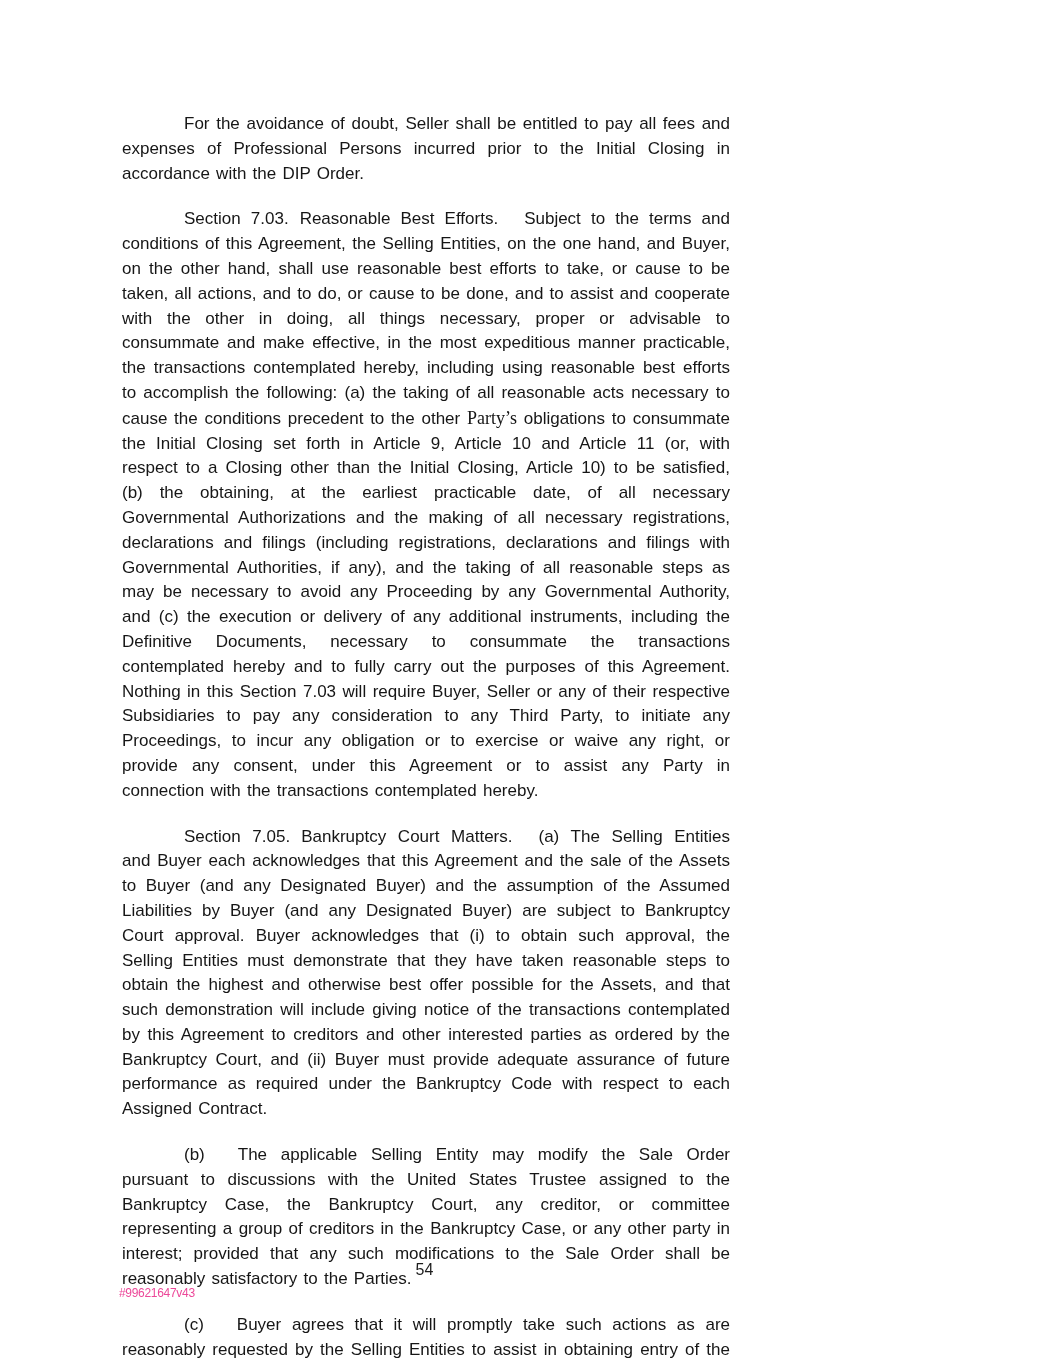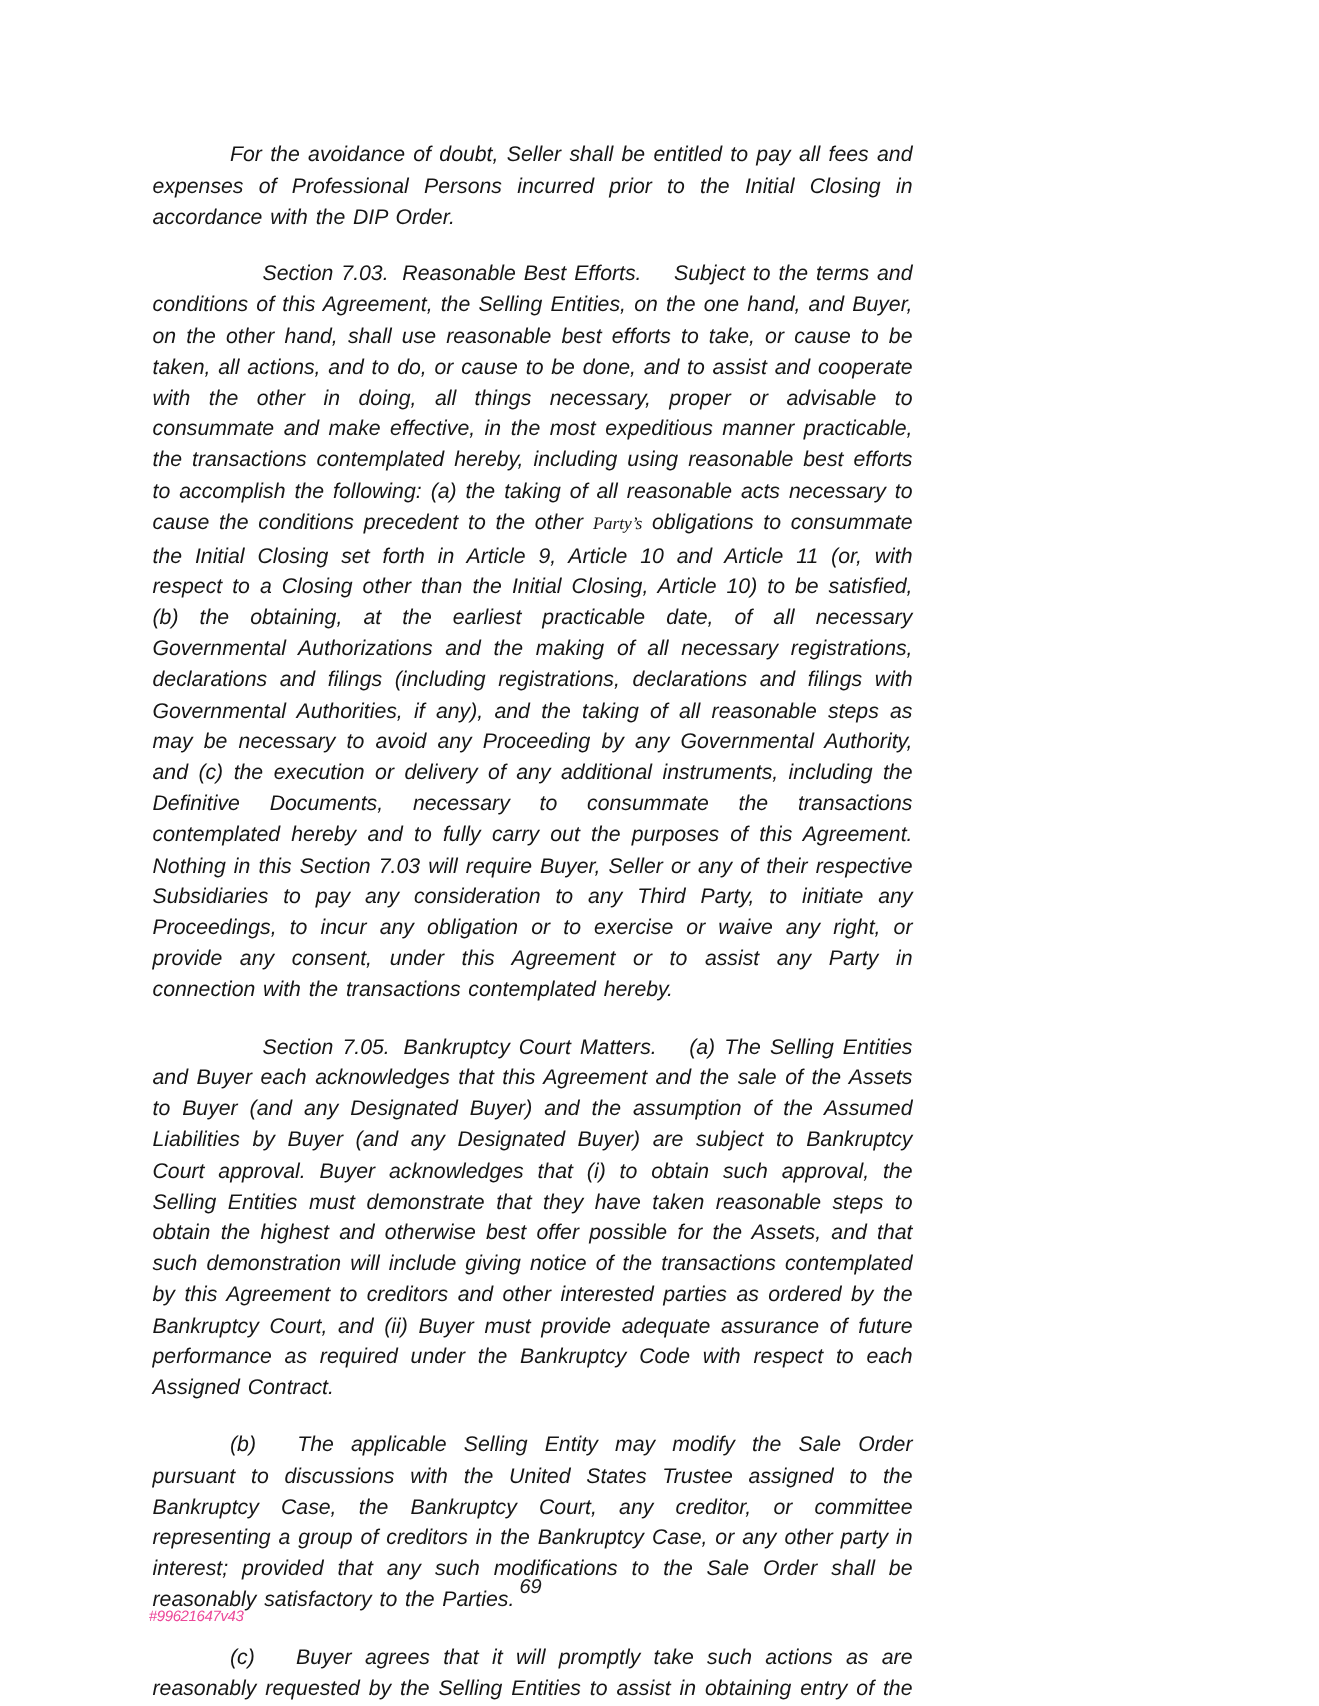--- a/index.html
+++ b/index.html
@@ -8,45 +8,43 @@
     background: #ffffff;
   }
   .page {
     position: relative;
     width: 849px;
     height: 1365px;
     background: #ffffff;
     box-sizing: border-box;
     padding: 112px 119px 0 122px;
     overflow: hidden;
-    font-style: italic;
   }
   .para {
     margin: 0 0 21px 0;
     text-align: justify;
     text-indent: 62px;
     font-family: "Liberation Sans", sans-serif;
     font-size: 17px;
     line-height: 24.8px;
     color: #161616;
     word-spacing: 1.5px;
   }
   .sec-head {
     margin-right: 11px;
-    margin-left: 26px;
   }
   .sec-title {
     margin-right: 26px;
   }
   .sub-label {
     margin-right: 33px;
   }
   .serif-run {
     font-family: "Liberation Serif", serif;
-    font-size: 14px;
+    font-size: 18px;
   }
   .page-number {
     position: absolute;
     left: 0;
     right: 0;
     top: 1260px;
     text-align: center;
     font-family: "Liberation Sans", sans-serif;
     font-size: 16px;
     line-height: 20px;
@@ -76,17 +74,17 @@
 
 
     <p class="para"><span class="sec-head">Section 7.05.</span><span class="sec-title">Bankruptcy Court Matters.</span><span>(a) The Selling Entities and Buyer each acknowledges that this Agreement and the sale of the Assets to Buyer (and any Designated Buyer) and the assumption of the Assumed Liabilities by Buyer (and any Designated Buyer) are subject to Bankruptcy Court approval.  Buyer acknowledges that (i) to obtain such approval, the Selling Entities must demonstrate that they have taken reasonable steps to obtain the highest and otherwise best offer possible for the Assets, and that such demonstration will include giving notice of the transactions contemplated by this Agreement to creditors and other interested parties as ordered by the Bankruptcy Court, and (ii) Buyer must provide adequate assurance of future performance as required under the Bankruptcy Code with respect to each Assigned Contract.</span></p>
 
     <p class="para"><span class="sub-label">(b)</span><span>The applicable Selling Entity may modify the Sale Order pursuant to discussions with the United States Trustee assigned to the Bankruptcy Case, the Bankruptcy Court, any creditor, or committee representing a group of creditors in the Bankruptcy Case, or any other party in interest; provided that any such modifications to the Sale Order shall be reasonably satisfactory to the Parties.</span></p>
 
     <p class="para"><span class="sub-label">(c)</span><span>Buyer agrees that it will promptly take such actions as are reasonably requested by the Selling Entities to assist in obtaining entry of the Sale Order and a finding of adequate assurance of future performance by Buyer (and any Designated Buyer, where applicable) of the Assigned Contracts, including furnishing affidavits or other documents or information for filing with the Bankruptcy Court for the purposes, among others, of providing necessary assurances of </span><span class="serif-run">performance by Buyer under this Agreement and demonstrating that Buyer is a “good faith”</span></p>
 
   </main>
 
-  <div class="page-number">69</div>
+  <div class="page-number">54</div>
 
   <div class="doc-stamp">#99621647v43</div>
 
 </div>
 
 </body></html>

